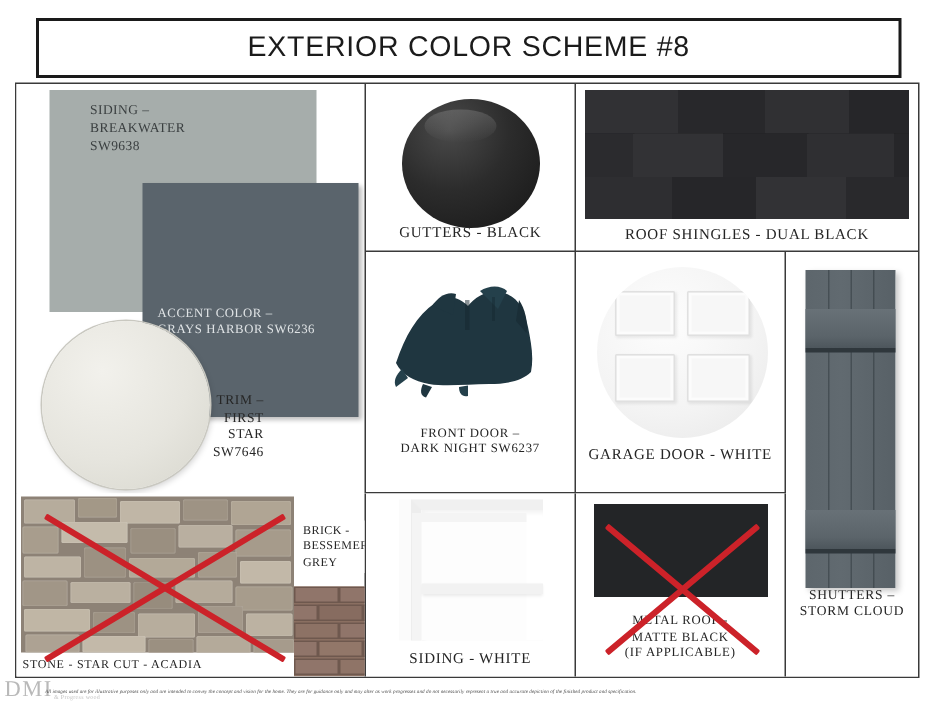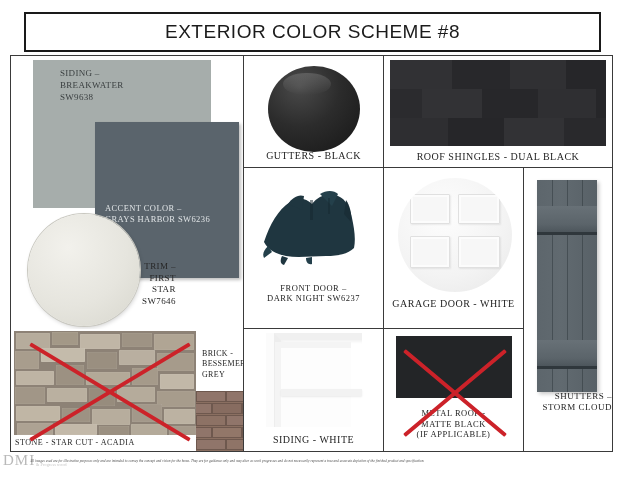--- a/index.html
+++ b/index.html
@@ -204,21 +204,21 @@
     height: 26px;
     background: linear-gradient(180deg, #687177 0%, #5b646a 70%, #4d565c 100%);
     border-bottom: 3px solid #2f373c;
   }
   .shutter-groove {
     position: absolute;
     top: 0; height: 100%;
     width: 1px;
     background: rgba(40,48,53,0.45);
   }
-  #cap-shutters { bottom: 38px; font-size: 9px; text-align: right; }
+  #cap-shutters { bottom: 38px; font-size: 9px; }
 
   
   #cell-stone { left: 0; top: 273px; width: 233px; height: 122px; border-bottom: none; }
   .stone-img {
     position: absolute;
     left: 3px; top: 2px;
     width: 182px; height: 104px;
     background: #8d8276;
     overflow: hidden;
   }

